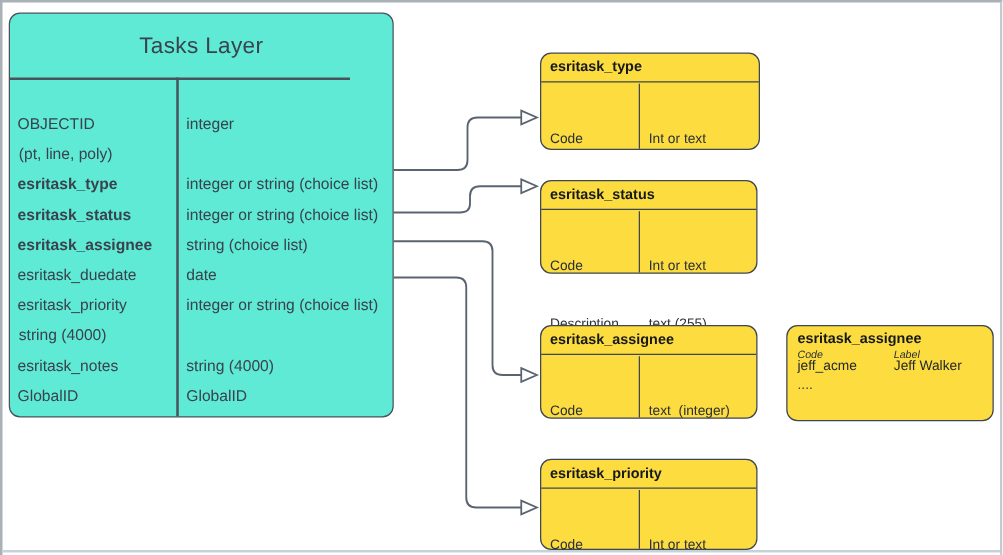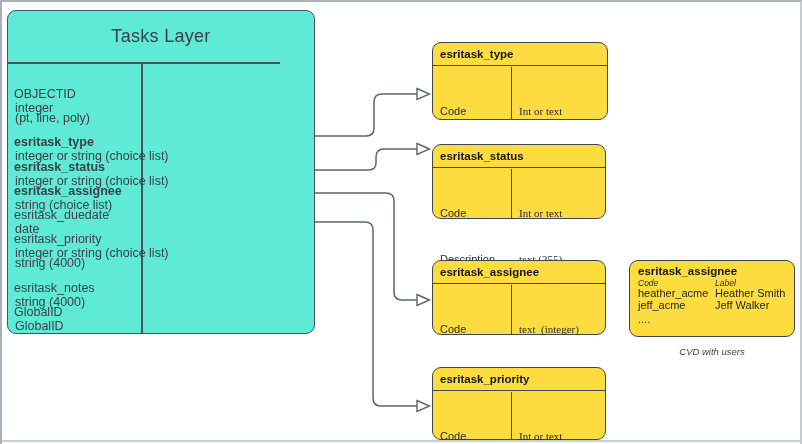--- a/index.html
+++ b/index.html
@@ -18,36 +18,36 @@
   .main-table {
     position:absolute; left:5px; top:8px; width:308px; height:324px;
     background:#5eead4; border:1.6px solid #4a525c; border-radius:9px; z-index:2;
   }
   .mt-title { position:absolute; left:0; top:0; width:100%; height:50px;
     display:flex; align-items:center; justify-content:center;
     font-size:18px; letter-spacing:.3px; }
   .mt-title-divider { position:absolute; left:0; top:51px; width:272px; height:1.6px; background:#4a525c; }
   .mt-col-divider { position:absolute; left:133px; top:51px; bottom:0; width:1.6px; background:#4a525c; }
   .mt-rows { position:absolute; left:0; top:76px; right:0; }
-  .mt-row { height:24.2px; display:flex; font-size:12.5px;flex-direction:column; }
+  .mt-row { height:24.2px; display:flex; align-items:center; font-size:12.5px; }
   .mt-row .fname { width:134px; padding-left:6px; white-space:nowrap; }
   .mt-row .ftype { padding-left:7px; white-space:nowrap; }
   .mt-row.bold .fname { font-weight:bold; }
 
   
   .ybox {
     position:absolute; background:#fcdc3e; border:1.8px solid #3f4650; border-radius:9px;
     z-index:2; color:#23272e;
   }
   .ybox-title { height:23px; display:flex; align-items:center; padding-left:7px;
     font-size:11.5px; font-weight:bold; color:#15181d;
     border-bottom:1.4px solid #3f4650; white-space:nowrap; }
   .ybox-body { position:absolute; left:0; right:0; top:24.4px; bottom:0; display:flex; }
   .ybox-colL { width:79px; border-right:1.4px solid #3f4650; padding:6px 0 0 7px; }
-  .ybox-colR { flex:1; padding:6px 16px 0 7px;font-family:Liberation Serif, serif; }
+  .ybox-colR { flex:1; padding:6px 16px 0 7px; }
   .ybox-body div { font-size:11px; line-height:15.3px; white-space:pre; color:#2b2f36; }
 
   
   .cvd-box { position:absolute; left:627px; top:258px; width:166px; height:77px;
     background:#fcdc3e; border:1.8px solid #3f4650; border-radius:9px; z-index:2; padding:4px 0 0 8px; }
   .cvd-title { font-size:11.5px; font-weight:bold; color:#15181d; white-space:nowrap; }
   .cvd-headrow { display:flex; font-size:8.5px; font-style:italic; color:#2b2f36; margin-top:1px; }
   .cvd-row { display:flex; font-size:11px; color:#23272e; line-height:11.5px; }
   .cvd-c1 { width:77px; white-space:nowrap; }
   .cvd-c2 { white-space:nowrap; }
@@ -177,25 +177,20 @@
     </div>
   </div>
 
   <div class="cvd-box">
     <div class="cvd-title">esritask_assignee</div>
     <div class="cvd-headrow">
       <span class="cvd-c1">Code</span>
       <span class="cvd-c2">Label</span>
     </div>
     <div class="cvd-row">
-      <span class="cvd-c1">heather_acme</span>
-      <span class="cvd-c2">Heather Smith</span>
-    </div>
-    <div class="cvd-row">
       <span class="cvd-c1">jeff_acme</span>
       <span class="cvd-c2">Jeff Walker</span>
     </div>
     <div class="cvd-ellipsis">....</div>
   </div>
-  <div class="cvd-caption">CVD with users</div>
 
   <div class="bottom-frame-line"></div>
 </div>
 
 </body></html>

